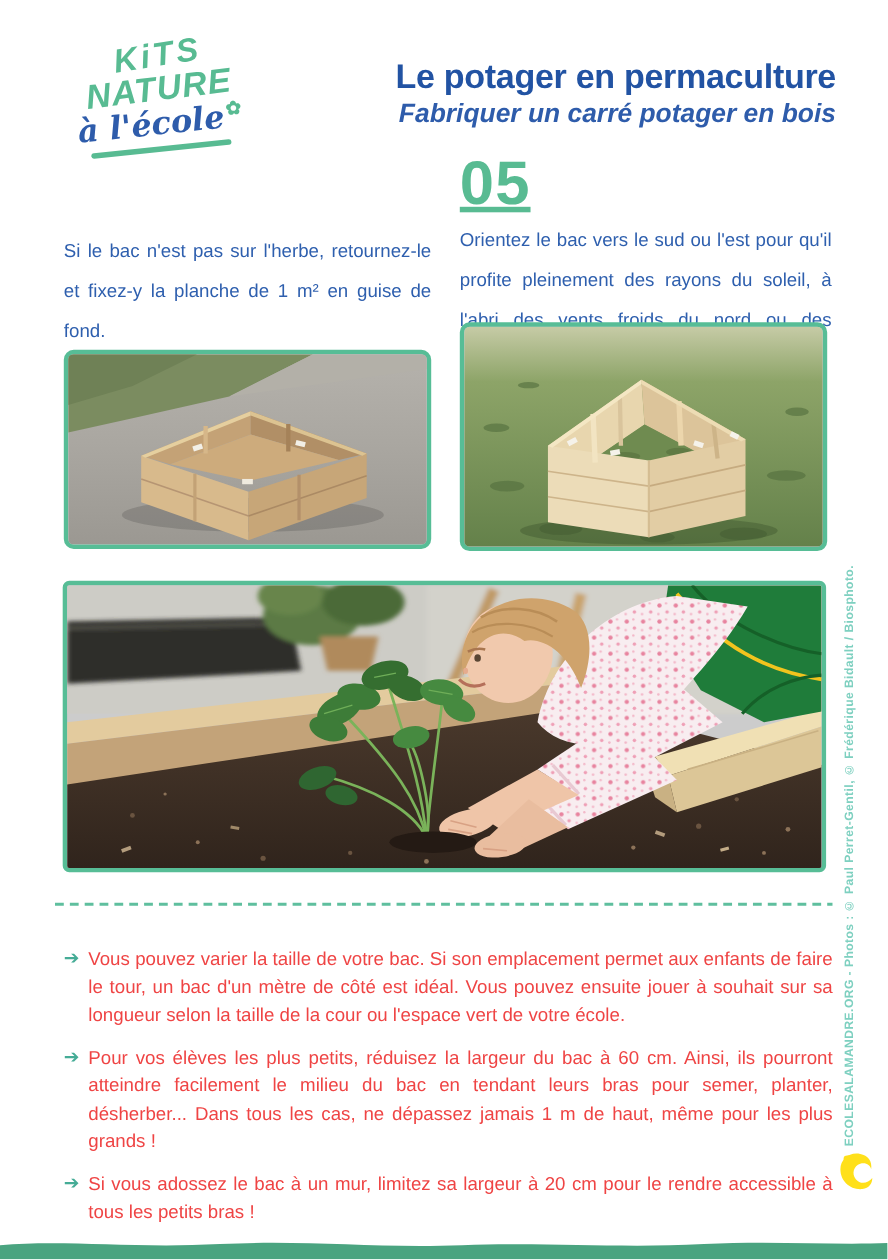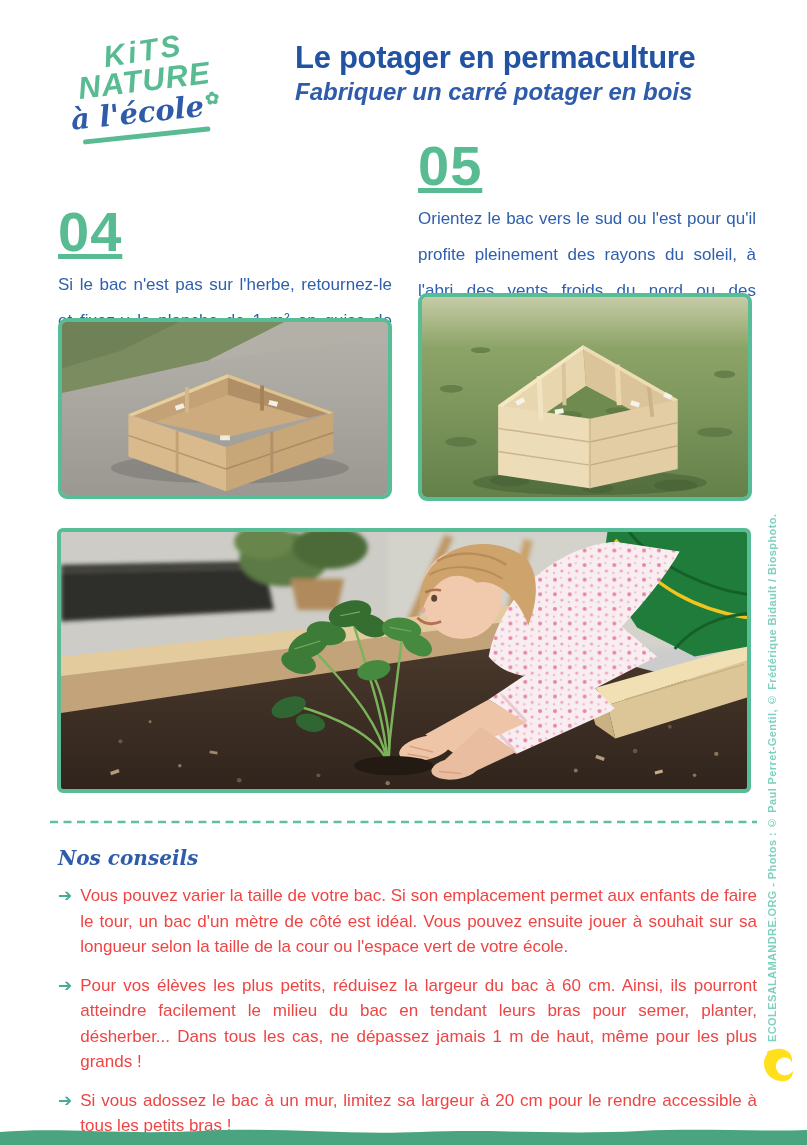--- a/index.html
+++ b/index.html
@@ -7,21 +7,21 @@
     width:807px;height:1145px;background:#ffffff;position:relative;overflow:hidden;
     font-family:"Liberation Sans",sans-serif;
   }
   
   .logo{position:absolute;left:52px;top:34px;width:185px;text-align:center;transform:rotate(-2deg);}
   .logo-l1{font-size:30px;font-weight:800;color:#58bb92;letter-spacing:3px;transform:rotate(-7deg);font-style:italic;}
   .logo-l2{font-size:31px;font-weight:800;color:#58bb92;letter-spacing:1px;margin-top:-5px;transform:rotate(-5deg);font-style:italic;}
   .logo-l3{font-family:"DejaVu Serif",serif;font-style:italic;font-weight:bold;font-size:29px;color:#2e5cab;margin-top:-4px;transform:rotate(-4deg);}
   .logo-flower{color:#58bb92;font-size:17px;vertical-align:super;margin-left:2px;font-style:normal;}
   .logo-underline{width:128px;height:5px;background:#58bb92;border-radius:3px;margin:4px auto 0;transform:rotate(-4deg);}
-  .titles{position:absolute;left:295px;top:42px;width:465px;text-align:left;}
+  .titles{position:absolute;left:295px;top:54px;width:465px;text-align:right;}
   .doc-title{margin:0;font-size:31px;font-weight:800;color:#2253a3;letter-spacing:-0.3px;line-height:1.05;}
   .doc-subtitle{font-family:Liberation Sans, sans-serif;font-style:italic;font-weight:bold;font-size:24px;color:#2e5cab;margin-top:3px;}
   
   .step{position:absolute;}
   .step-04{left:58px;top:204px;width:334px;}
   .step-05{left:418px;top:138px;width:338px;}
   .step-number{font-size:56px;font-weight:800;color:#58bb92;line-height:1;letter-spacing:1px;text-decoration:underline;}
   .step-text{margin:7px 0 0 0;font-size:17px;line-height:36px;color:#2e5fae;text-align:justify;}
   
   figure{margin:0;position:absolute;border:4px solid #57bd96;border-radius:9px;overflow:hidden;box-sizing:border-box;background:#cccccc;}
@@ -54,21 +54,20 @@
   <div class="logo-l3"><span>à l'école</span><span class="logo-flower">✿</span></div>
   <div class="logo-underline"></div>
 </div>
 
 <div class="titles">
   <h1 class="doc-title">Le potager en permaculture</h1>
   <div class="doc-subtitle">Fabriquer un carré potager en bois</div>
 </div>
 
 <div class="step step-04">
-  <div class="step-number">04</div>
   <p class="step-text">Si le bac n'est pas sur l'herbe, retournez-le et fixez-y la planche de 1 m² en guise de fond.</p>
 </div>
 
 <div class="step step-05">
   <div class="step-number">05</div>
   <p class="step-text">Orientez le bac vers le sud ou l'est pour qu'il profite pleinement des rayons du soleil, à l'abri des vents froids du nord ou des intempéries de l'ouest.</p>
 </div>
 
 <figure class="photo-1">
   <svg viewBox="0 0 334 180" preserveAspectRatio="none">
@@ -291,21 +290,20 @@
     </g>
     <ellipse cx="336" cy="240" rx="40" ry="10" fill="#241a14"></ellipse>
   </svg>
 </figure>
 
 <svg class="divider" viewBox="0 0 707 4">
   <line x1="0" y1="2" x2="707" y2="2" stroke="#5fbf9e" stroke-width="2.6" stroke-dasharray="8,5.5"></line>
 </svg>
 
 <div class="tips">
-  <h2 class="tips-heading">Nos conseils</h2>
   <div class="tip">
     <span class="tip-arrow">➔</span>
     <p class="tip-text">Vous pouvez varier la taille de votre bac. Si son emplacement permet aux enfants de faire le tour, un bac d'un mètre de côté est idéal. Vous pouvez ensuite jouer à souhait sur sa longueur selon la taille de la cour ou l'espace vert de votre école.</p>
   </div>
   <div class="tip">
     <span class="tip-arrow">➔</span>
     <p class="tip-text">Pour vos élèves les plus petits, réduisez la largeur du bac à 60 cm. Ainsi, ils pourront atteindre facilement le milieu du bac en tendant leurs bras pour semer, planter, désherber... Dans tous les cas, ne dépassez jamais 1 m de haut, même pour les plus grands !</p>
   </div>
   <div class="tip">
     <span class="tip-arrow">➔</span>

